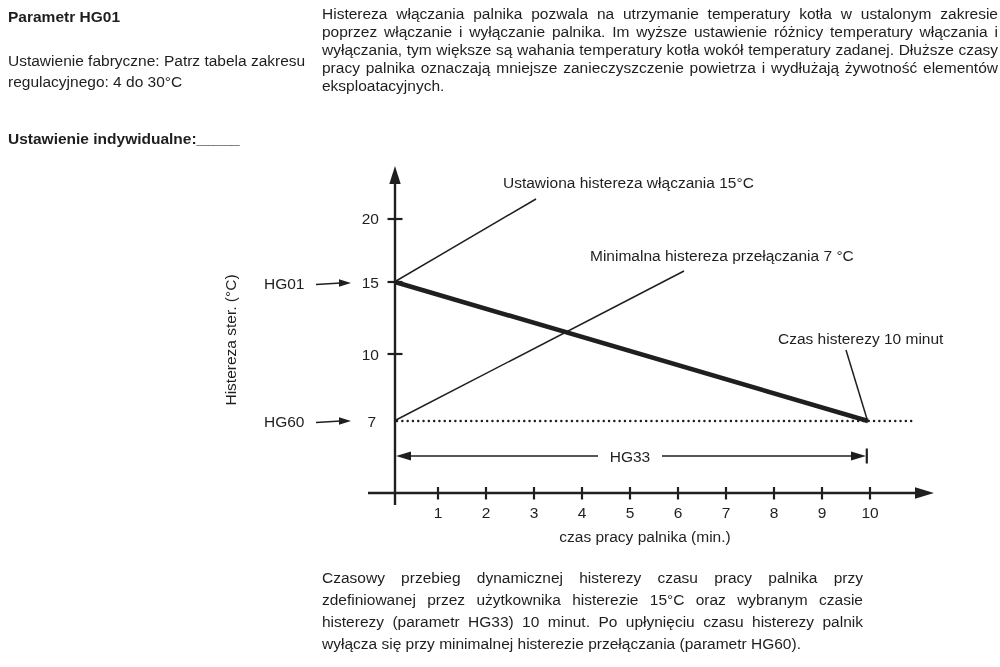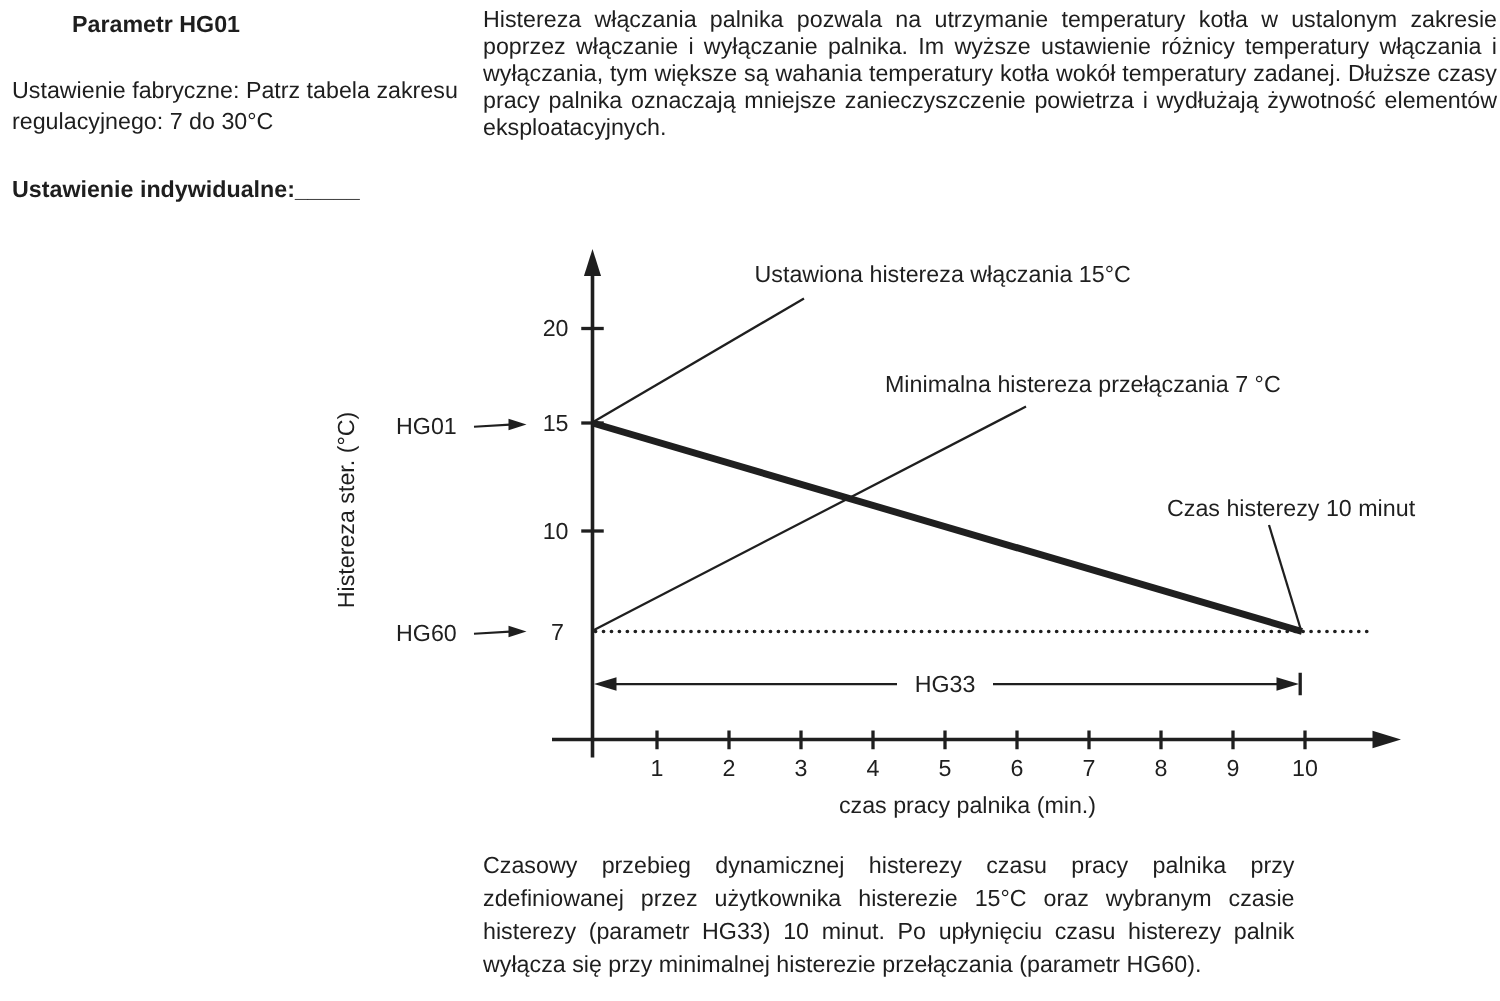--- a/index.html
+++ b/index.html
@@ -16,24 +16,24 @@
     background: #ffffff;
     overflow: hidden;
   }
   .abs { position: absolute; }
 
   
   #param-block {
     left: 8px; top: 6px; width: 302px;
     font-size: 15.5px; line-height: 21px;
   }
-  .param-title { font-weight: bold; margin-left: 40px; }
+  .param-title { font-weight: bold; }
   .param-subtitle { }
   .param-factory { margin-top: 23px; }
-  .param-individual { margin-top: 24px; font-weight: bold; }
+  .param-individual { margin-top: 36px; font-weight: bold; }
 
   
   #description {
     left: 322px; top: 5px; width: 676px;
     font-size: 15.5px; line-height: 18px;
     text-align: justify;
   }
 
   
   #figure-caption {
@@ -52,21 +52,21 @@
   .stroke { stroke: #1f1f1f; fill: none; }
   .fillink { fill: #1f1f1f; stroke: none; }
 </style>
 </head>
 <body>
 
 <div id="page">
 
   <div id="param-block" class="abs">
     <div class="param-title">Parametr HG01</div>
-    <div class="param-factory">Ustawienie fabryczne: Patrz tabela zakresu regulacyjnego: 7 do 30°C</div>
+    <div class="param-factory">Ustawienie fabryczne: Patrz tabela zakresu regulacyjnego: 4 do 30°C</div>
     <div class="param-individual">Ustawienie indywidualne:_____</div>
   </div>
 
   <div id="description" class="abs">Histereza włączania palnika pozwala na utrzymanie temperatury kotła w ustalonym zakresie poprzez włączanie i wyłączanie palnika. Im wyższe ustawienie różnicy temperatury włączania i wyłączania, tym większe są wahania temperatury kotła wokół temperatury zadanej. Dłuższe czasy pracy palnika oznaczają mniejsze zanieczyszczenie powietrza i wydłużają żywotność elementów eksploatacyjnych.</div>
 
   <svg id="figure-svg" class="abs" width="800" height="402" viewBox="200 158 800 402" xmlns="http://www.w3.org/2000/svg">
 
     <g>
       <line class="stroke" x1="395" y1="505" x2="395" y2="182" stroke-width="2.4"></line>
       <polygon class="fillink" points="395,166 389.3,184 400.7,184"></polygon>

